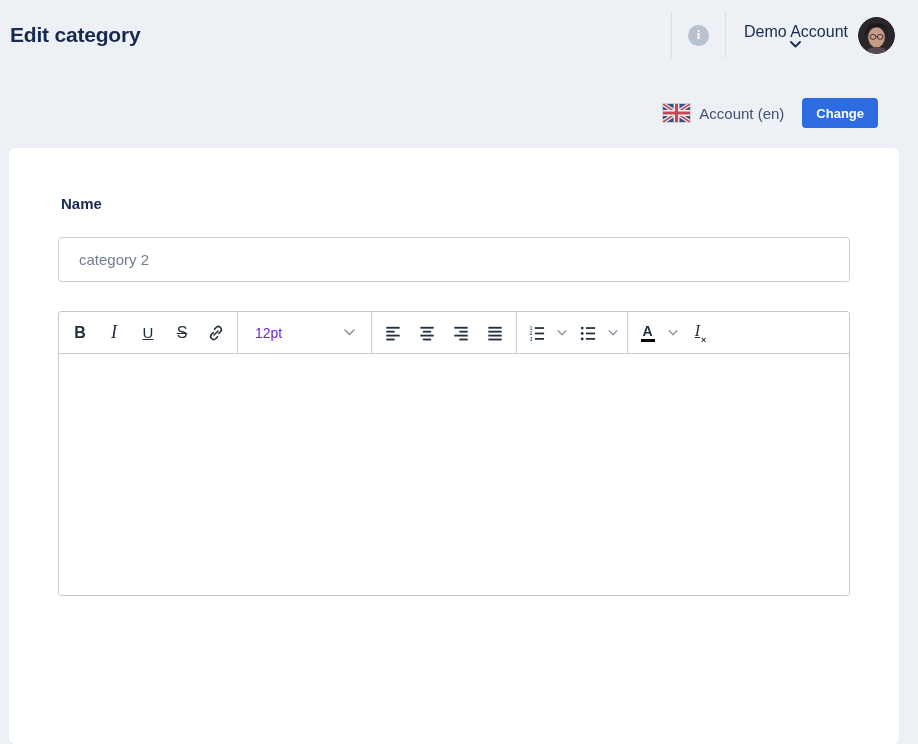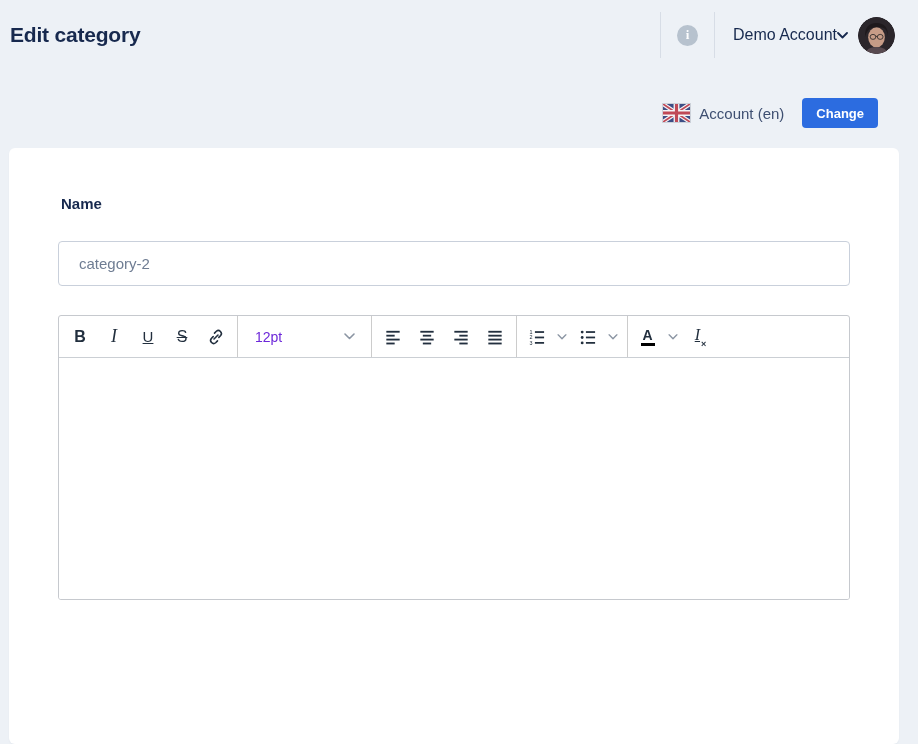--- a/index.html
+++ b/index.html
@@ -10,21 +10,21 @@
     color:#17294e;
   }
   
   .header{display:flex;align-items:center;height:70px;padding:0 23px 0 10px;}
   .page-title{font-size:21px;font-weight:bold;color:#17294e;letter-spacing:-0.2px;}
   .header-right{margin-left:auto;display:flex;align-items:center;height:46px;}
   .v-divider{width:1px;align-self:stretch;background:#d7dde6;}
   .info-btn{width:21px;height:21px;border-radius:50%;background:#b7c2ce;color:#fdfdfe;
     display:flex;align-items:center;justify-content:center;margin:0 16px;
     font-family:"Liberation Serif",serif;font-weight:bold;font-size:13px;cursor:pointer;}
-  .account{display:flex;align-items:center;gap:0;margin-left:18px;font-size:16px;color:#17294e;cursor:pointer;}
+  .account{display:flex;align-items:center;gap:0;margin-left:18px;font-size:16px;color:#17294e;cursor:pointer;flex-direction:column;}
   .account svg{display:block;}
   .avatar{width:37px;height:37px;border-radius:50%;overflow:hidden;margin-left:10px;cursor:pointer;line-height:0;}
   
   .lang-row{display:flex;align-items:center;justify-content:flex-end;margin-top:28px;padding-right:40px;height:30px;}
   .flag{line-height:0;outline:1px solid #ccd1d9;margin-right:9px;}
   .lang-label{font-size:15px;color:#3e4f71;}
   .change-btn{margin-left:18px;height:30px;padding:0 14px;background:#2c6ce0;color:#fff;
     font-weight:bold;font-size:13px;border:none;border-radius:4px;font-family:Liberation Sans, sans-serif;cursor:pointer;}
   
   .card{margin:20px 19px 0 9px;background:#fff;border-radius:6px;
@@ -110,24 +110,24 @@
     </svg>
   </span>
   <span class="lang-label">Account (en)</span>
   <button class="change-btn">Change</button>
 </div>
 
 <div class="card">
 
   <div class="field">
     <label class="field-label">Name</label>
+    <input class="text-input" type="text" value="category 2" style="">
   </div>
 
   <div class="field">
-    <input class="text-input" type="text" value="category-2" style="">
   </div>
 
   <div class="field">
 
     <div class="editor">
 
       <div class="toolbar">
         <button class="tb-btn tb-bold">B</button>
         <button class="tb-btn tb-italic">I</button>
         <button class="tb-btn tb-underline">U</button>

